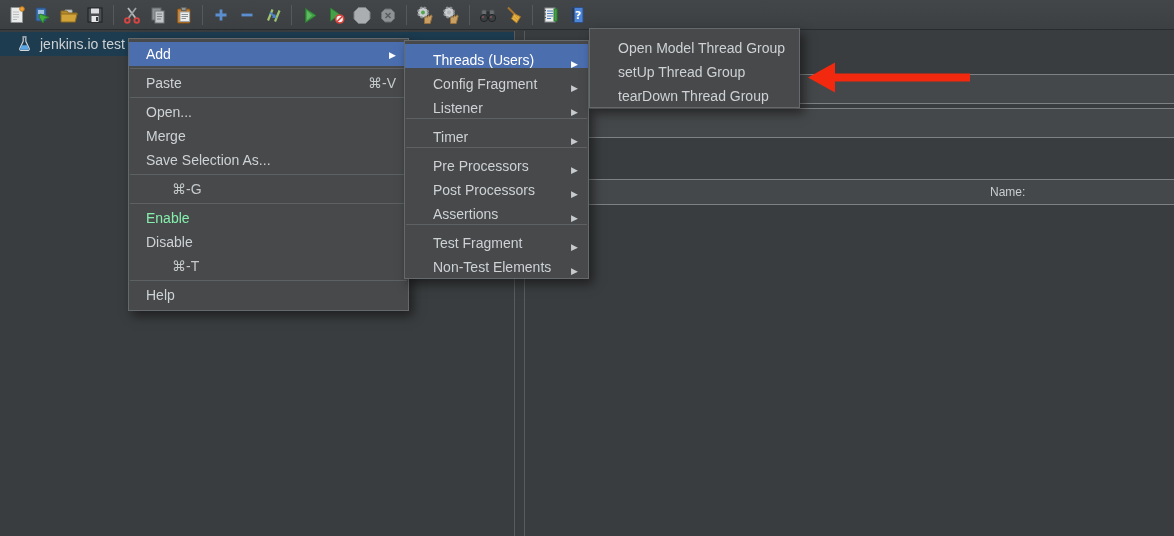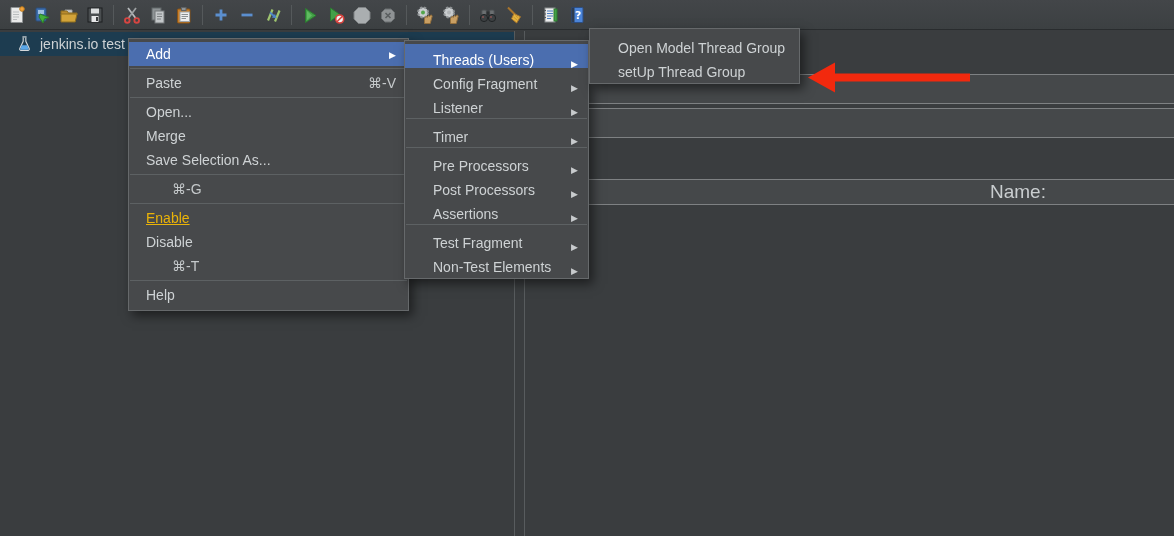--- a/index.html
+++ b/index.html
@@ -35,41 +35,41 @@
 
   
   .form-row {
     position: absolute; left: 534px; width: 640px;
     background: #45484a;
     border-top: 1px solid #7e8183; border-bottom: 1px solid #7e8183;
     z-index: 1;
   }
   .name-label {
     position: absolute; left: 456px; top: 0; height: 24px; line-height: 24px;
-    color: #c9cdcf; font-size: 19px;
+    color: #c9cdcf; font-size: 12px;
   }
 
   
   .menu {
     position: absolute; background: #47494b;
     border: 1px solid #66696b; padding: 3px 0;
     box-shadow: 4px 5px 10px rgba(0,0,0,.5);
     z-index: 10;
   }
   .mi {
     height: 24px; display: flex; align-items: center;
     padding: 0 12px 0 17px; font-size: 14px; color: #ced2d4; white-space: nowrap;
   }
   .menu.sub .mi { padding: 0 10px 0 28px; align-items: flex-end; }
   .mi .lbl { flex: 1 1 auto; }
   .mi .sc  { margin-left: 26px; color: #c5c9cb; }
   .mi .arr { margin-left: 14px; font-size: 9px; color: #c8cbcd; transform: translateY(0.5px); }
   .mi.selected { background: #4b6eaf; color: #ffffff; }
   .mi.selected .arr, .mi.selected .sc { color: #ffffff; }
-  .mi.disabled { color: #eab308; text-decoration: underline; }
+  .mi.disabled { color: #86efac; }
   .msep { height: 1px; background: #5d6163; margin: 2px 1px; }
 
   #menu-context { left: 128px; top: 38px; width: 281px; }
   #menu-add     { left: 404px; top: 40px; width: 185px; }
   #menu-threads { left: 589px; top: 28px; width: 211px; }
 
   
   .arrow-annotation { position: absolute; left: 806px; top: 60px; z-index: 20; }
 </style>
 </head>
@@ -330,20 +330,23 @@
     </div>
   </div>
 
   <div class="menu sub" id="menu-threads">
     <div class="mi">
       <span class="lbl">Open Model Thread Group</span>
     </div>
     <div class="mi">
       <span class="lbl">setUp Thread Group</span>
     </div>
+    <div class="mi">
+      <span class="lbl">tearDown Thread Group</span>
+    </div>
   </div>
 
   <svg class="arrow-annotation" width="166" height="36" viewBox="0 0 166 36">
     <polygon points="2,17.5 29,2.5 29,32.5" fill="#f2290e"></polygon>
     <rect x="27" y="13.5" width="137" height="8" fill="#f2290e"></rect>
   </svg>
 
 </div>
 
 </body></html>

